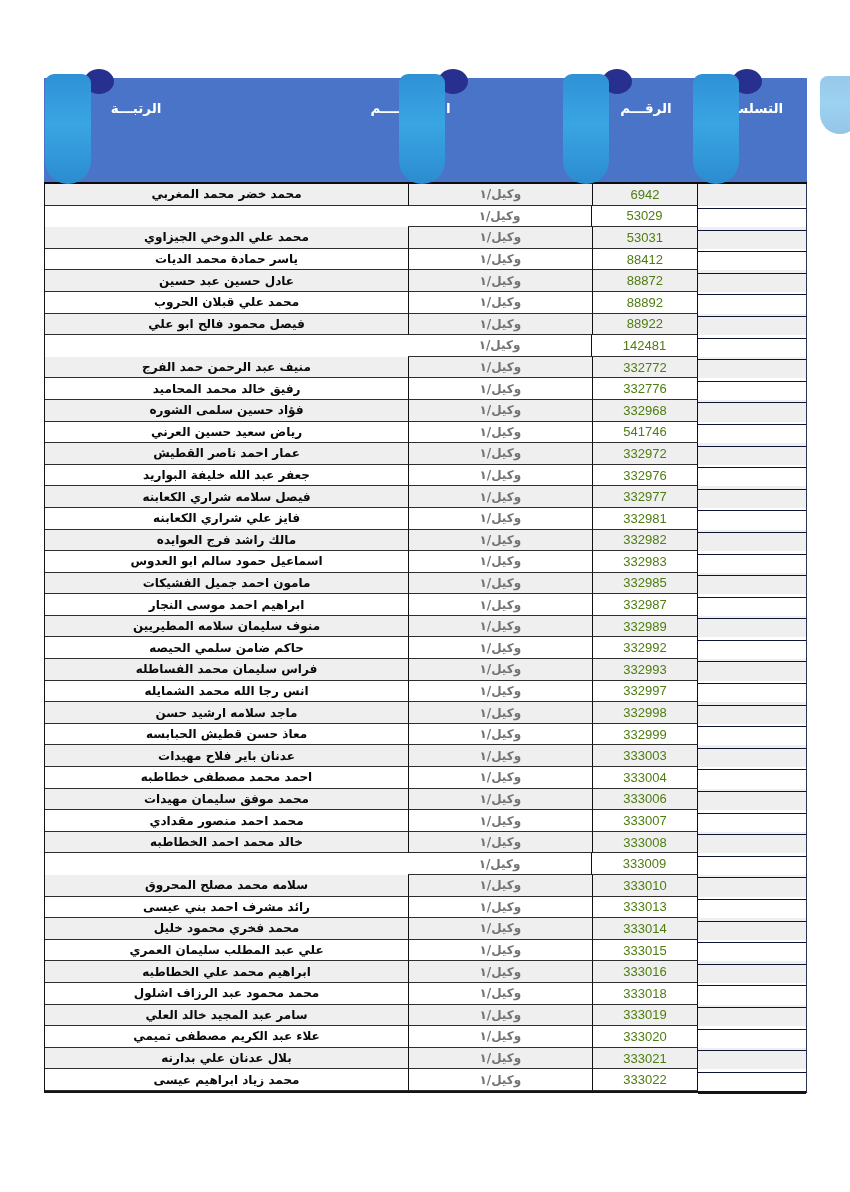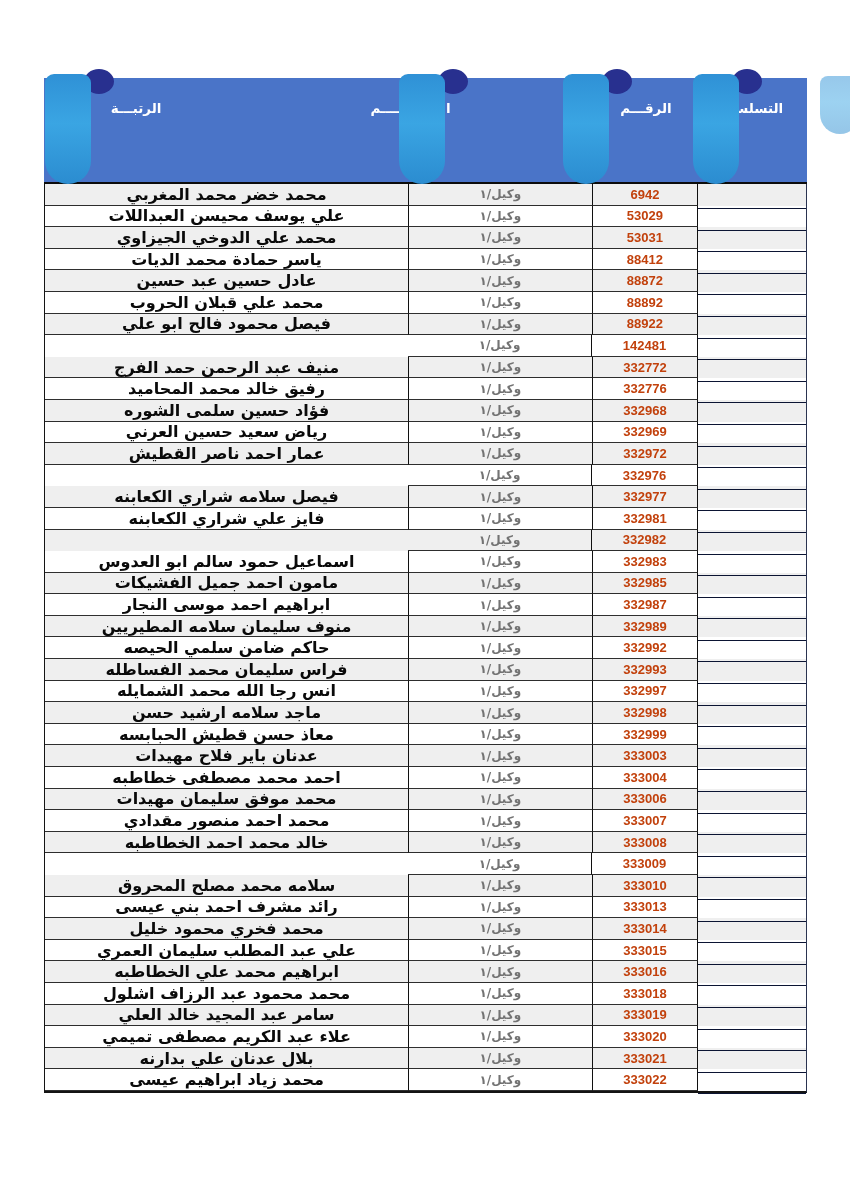--- a/index.html
+++ b/index.html
@@ -68,35 +68,35 @@
   .cell-serial{
     background:var(--serial);
     color:#e5e5e5;
     font-size:14px;
     font-weight:600;
     border-bottom:1px solid rgba(5,10,35,.9);
     margin-top:24px;
   }
   .cell-number{
     border-inline-start:1.5px solid #101010;
-    font-weight:bold;
+    font-weight:normal;
     font-size:13px;
-    color:#c2410c;
+    color:#4d7c0f;
     font-family:"Liberation Sans", sans-serif;
   }
   .cell-rank{
     border-inline-start:1.5px solid #101010;
     font-weight:bold;
     font-size:12px;
     color:#737373;
   }
   .cell-name{
     border-inline-start:1.5px solid #101010;
     font-weight:bold;
-    font-size:16px;
+    font-size:12px;
     color:#0a0a0a;
   }
 
   
   .ribbon{
     position:absolute;
     top:74px;
     width:46px;height:110px;
     background:linear-gradient(180deg,#2f91d6 0%,#3aa5e3 45%,#2b8cd0 100%);
     border-radius:9px 9px 23px 23px;
@@ -145,21 +145,20 @@
       <div class="cell cell-serial col-serial">37</div>
       <div class="cell cell-number col-number">6942</div>
       <div class="cell cell-rank col-rank">وكيل/١</div>
       <div class="cell cell-name col-name">محمد خضر محمد المغربي</div>
     </div>
 
     <div class="row">
       <div class="cell cell-serial col-serial">38</div>
       <div class="cell cell-number col-number">53029</div>
       <div class="cell cell-rank col-rank">وكيل/١</div>
-      <div class="cell cell-name col-name">علي يوسف محيسن العبداللات</div>
     </div>
 
     <div class="row">
       <div class="cell cell-serial col-serial">39</div>
       <div class="cell cell-number col-number">53031</div>
       <div class="cell cell-rank col-rank">وكيل/١</div>
       <div class="cell cell-name col-name">محمد علي الدوخي الجيزاوي</div>
     </div>
 
     <div class="row">
@@ -212,56 +211,58 @@
 
     <div class="row">
       <div class="cell cell-serial col-serial">47</div>
       <div class="cell cell-number col-number">332968</div>
       <div class="cell cell-rank col-rank">وكيل/١</div>
       <div class="cell cell-name col-name">فؤاد حسين سلمى الشوره</div>
     </div>
 
     <div class="row">
       <div class="cell cell-serial col-serial">48</div>
-      <div class="cell cell-number col-number">332969</div>
+      <div class="cell cell-number col-number">541746</div>
       <div class="cell cell-rank col-rank">وكيل/١</div>
       <div class="cell cell-name col-name">رياض سعيد حسين العرني</div>
     </div>
 
     <div class="row">
       <div class="cell cell-serial col-serial">49</div>
       <div class="cell cell-number col-number">332972</div>
       <div class="cell cell-rank col-rank">وكيل/١</div>
       <div class="cell cell-name col-name">عمار احمد ناصر القطيش</div>
     </div>
 
     <div class="row">
       <div class="cell cell-serial col-serial">50</div>
       <div class="cell cell-number col-number">332976</div>
       <div class="cell cell-rank col-rank">وكيل/١</div>
+      <div class="cell cell-name col-name">جعفر عبد الله خليفة البواريد</div>
     </div>
 
     <div class="row">
       <div class="cell cell-serial col-serial">51</div>
       <div class="cell cell-number col-number">332977</div>
       <div class="cell cell-rank col-rank">وكيل/١</div>
       <div class="cell cell-name col-name">فيصل سلامه شراري الكعابنه</div>
     </div>
 
     <div class="row">
       <div class="cell cell-serial col-serial">52</div>
       <div class="cell cell-number col-number">332981</div>
       <div class="cell cell-rank col-rank">وكيل/١</div>
       <div class="cell cell-name col-name">فايز علي شراري الكعابنه</div>
     </div>
 
     <div class="row">
       <div class="cell cell-serial col-serial">53</div>
       <div class="cell cell-number col-number">332982</div>
       <div class="cell cell-rank col-rank">وكيل/١</div>
+      <div class="cell cell-name col-name">مالك راشد فرج العوايده</div>
     </div>
 
     <div class="row">
       <div class="cell cell-serial col-serial">54</div>
       <div class="cell cell-number col-number">332983</div>
       <div class="cell cell-rank col-rank">وكيل/١</div>
       <div class="cell cell-name col-name">اسماعيل حمود سالم ابو العدوس</div>
     </div>
 
     <div class="row">

